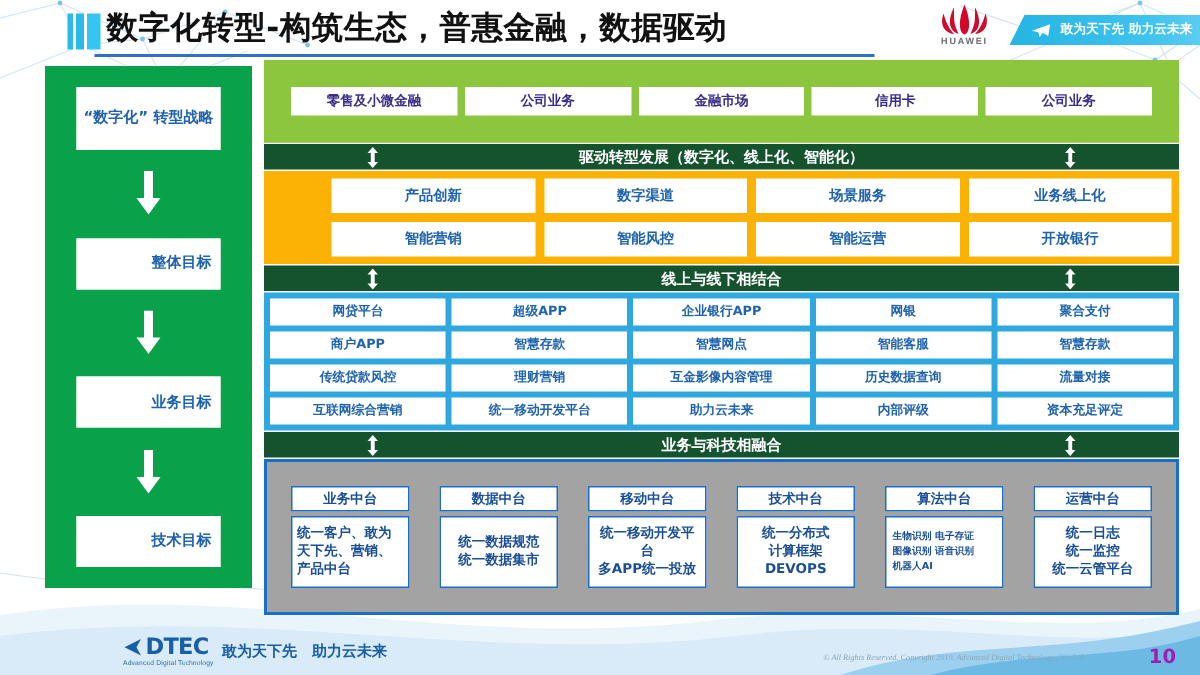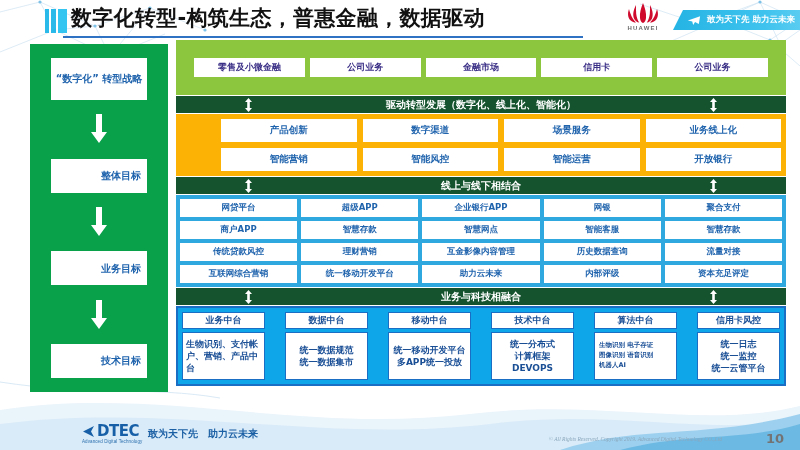--- a/index.html
+++ b/index.html
@@ -121,21 +121,21 @@
   .band-blue .row { display: flex; gap: 4px; }
   .band-blue .row + .row { margin-top: 4px; }
   .band-blue .cell {
     flex: 1 1 0; background: #ffffff; height: 18px;
     display: flex; align-items: center; justify-content: center;
     font-size: 8.5px; color: #1f63ad; font-weight: bold; text-align: center;
     font-family: "DejaVu Sans", sans-serif;
   }
 
   .band-tech {
-    background: #0ea5e9; border: 2px solid #1a6fc4; padding: 4px;
+    background: #a3a3a3; border: 2px solid #1a6fc4; padding: 16px;
     display: flex; gap: 20px;
   }
   .band-tech .col { flex: 1 1 0; display: flex; flex-direction: column; gap: 3px; }
   .band-tech .col-head {
     height: 17px; border: 1px solid #1a6fc4; background: #ffffff;
     display: flex; align-items: center; justify-content: center;
     font-size: 9px; color: #1a4f96; font-weight: bold;
     font-family: "DejaVu Sans", sans-serif;
   }
   .band-tech .col-body {
@@ -165,21 +165,21 @@
     font-family: "DejaVu Sans", sans-serif;
   }
   .dtec-slogan .gap { display: inline-block; width: 10px; }
   .copyright {
     position: absolute; right: 78px; bottom: 8px;
     font-size: 5.5px; color: #8aa7bd; font-style: italic; white-space: nowrap;
     font-family: "Liberation Serif", serif;
   }
   .page-num {
     position: absolute; right: 16px; bottom: 4px;
-    font-size: 13px; color: #737373; font-weight: bold;
+    font-size: 13px; color: #a21caf; font-weight: bold;
     font-family: "DejaVu Sans", sans-serif;
   }
 </style>
 </head>
 <body>
 
 <svg class="bg-net" viewBox="0 0 800 450" preserveAspectRatio="none">
   <g stroke="#cfe3f2" stroke-width="0.7" fill="none">
     <path d="M0 12 L40 2 L95 26 L150 8 L205 30"></path>
     <path d="M0 52 L55 30 L110 56 L165 34"></path>
@@ -347,21 +347,21 @@
         </svg>
       <span class="ctext">业务与科技相融合</span>
       <svg class="darrow r" viewBox="0 0 9 14">
           <path d="M4.5 0 L8 4 H5.8 V10 H8 L4.5 14 L1 10 H3.2 V4 H1 Z" fill="#ffffff"></path>
         </svg>
     </div>
 
     <div class="band-tech">
       <div class="col">
         <div class="col-head">业务中台</div>
-        <div class="col-body left-al">生物识别、支付帐户、营销、产品中台</div>
+        <div class="col-body left-al">统一客户、敢为天下先、营销、产品中台</div>
       </div>
       <div class="col">
         <div class="col-head">数据中台</div>
         <div class="col-body">统一数据规范
 统一数据集市</div>
       </div>
       <div class="col">
         <div class="col-head">移动中台</div>
         <div class="col-body">统一移动开发平台
 多APP统一投放</div>
@@ -371,21 +371,21 @@
         <div class="col-body">统一分布式
 计算框架DEVOPS</div>
       </div>
       <div class="col">
         <div class="col-head">算法中台</div>
         <div class="col-body tiny">生物识别 电子存证
 图像识别 语音识别
 机器人AI</div>
       </div>
       <div class="col">
-        <div class="col-head">信用卡风控</div>
+        <div class="col-head">运营中台</div>
         <div class="col-body">统一日志
 统一监控
 统一云管平台</div>
       </div>
     </div>
 
   </div>
 </div>
 
 <div class="footer">

